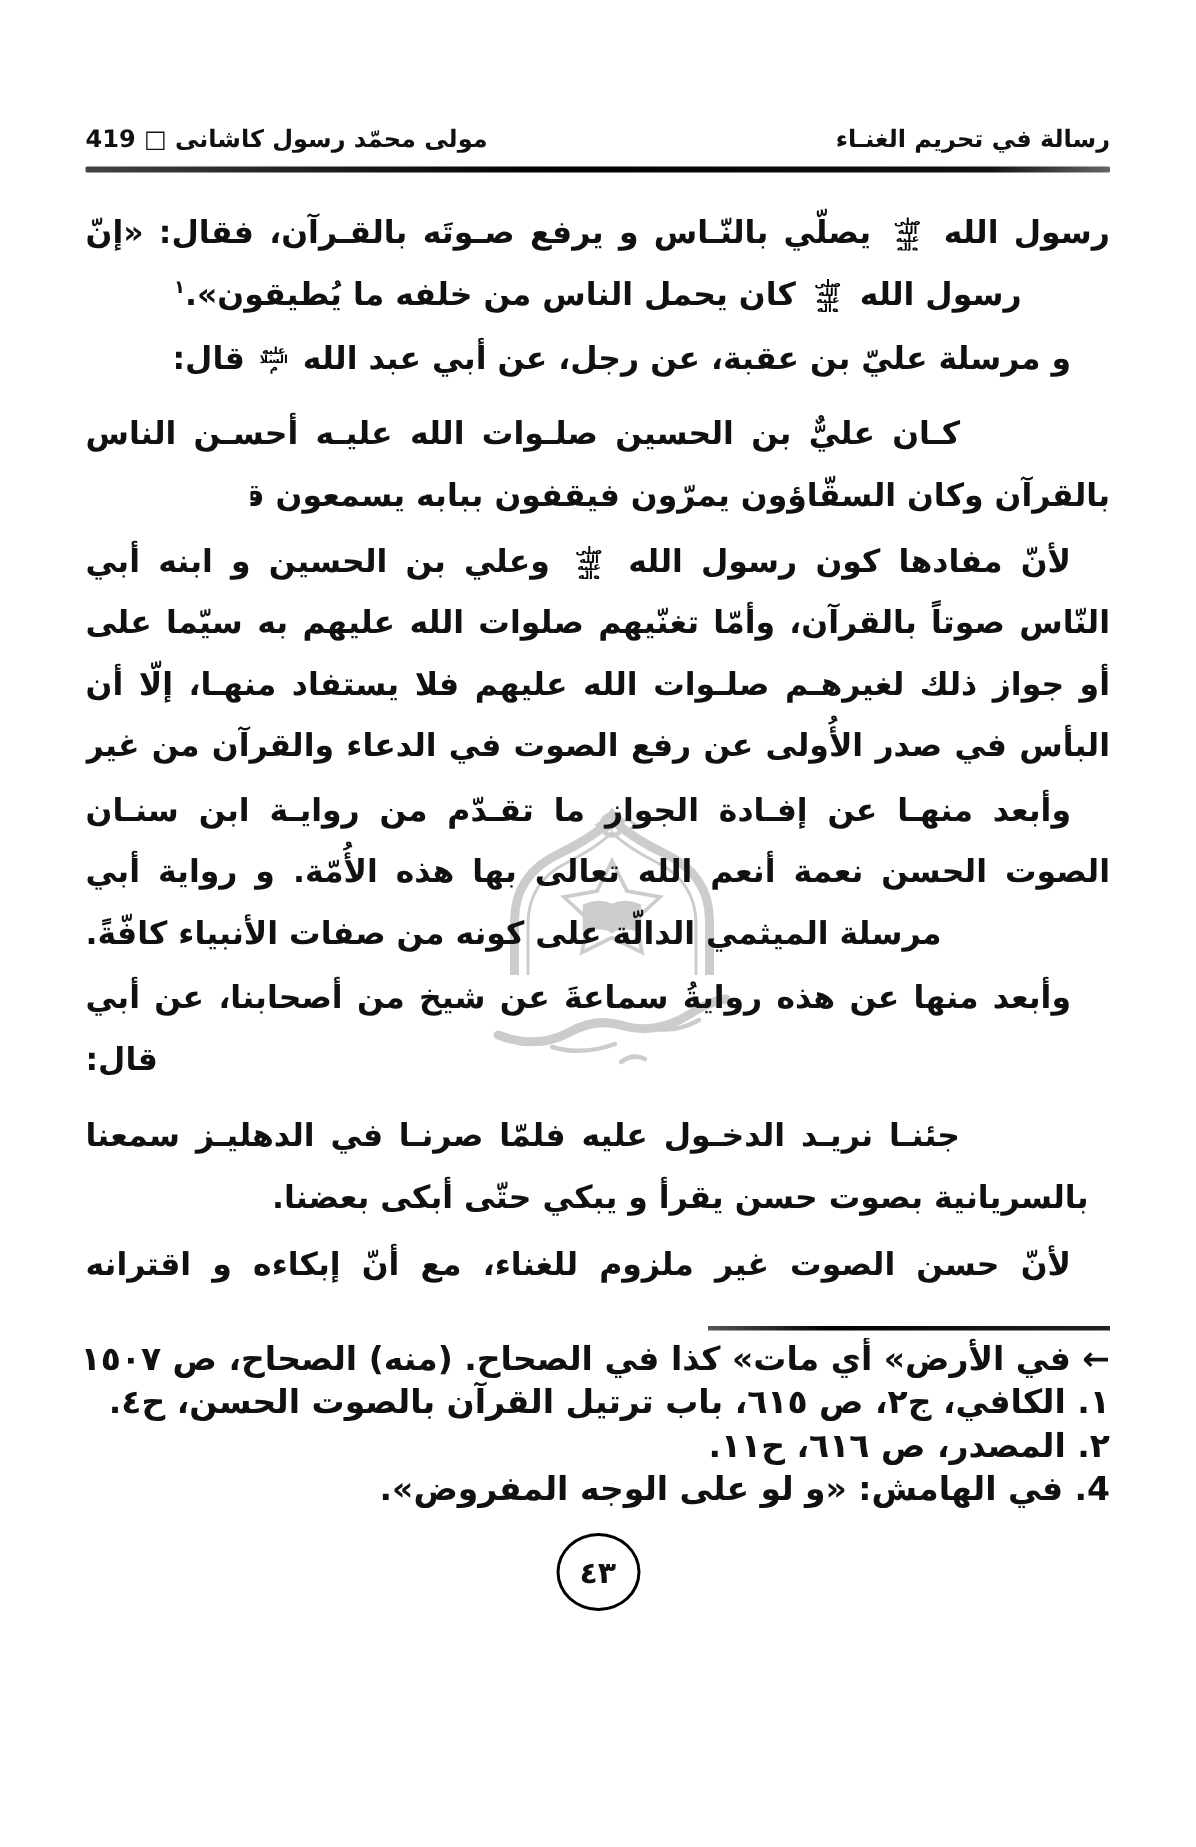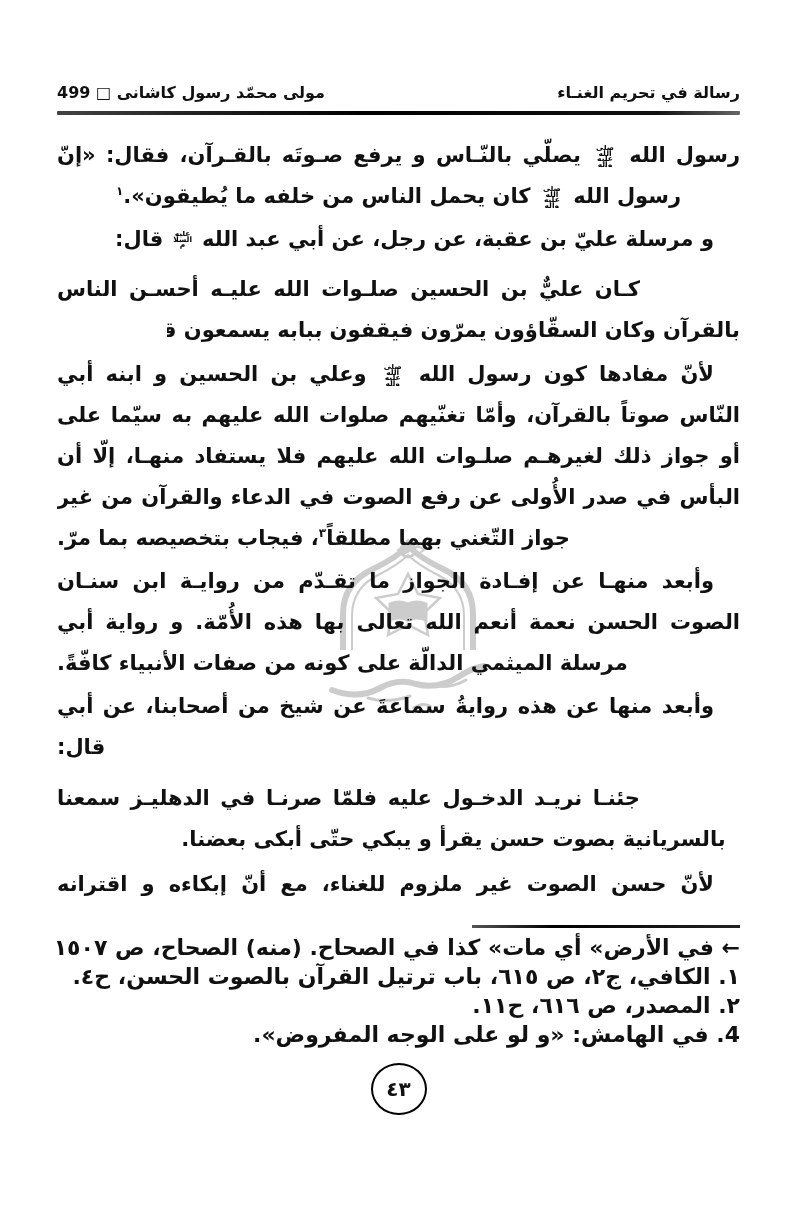--- a/index.html
+++ b/index.html
@@ -154,35 +154,34 @@
       <path d="M120 148 Q134 150 148 142" stroke-width="3"></path>
       <path d="M96 170 q8 -6 16 -2" stroke-width="3"></path>
     </g>
   </g>
 </svg>
 
 <div class="page">
 
   <div class="header">
     <div class="right-title">رسالة في تحريم الغنـاء</div>
-    <div class="left-title">مولى محمّد رسول كاشانى □ 499</div>
+    <div class="left-title">مولى محمّد رسول كاشانى □ 419</div>
   </div>
   <div class="rule"></div>
 
   <div class="body-text" id="body-lines">
       <div class="line j">رسول الله <span class="honorific pbuh">صلى الله عليه وآله وسلم</span> يصلّي بالنّـاس و يرفع صـوتَه بالقـرآن، فقال: «إنّ</div>
       <div class="line c">رسول الله <span class="honorific pbuh">صلى الله عليه وآله وسلم</span> كان يحمل الناس من خلفه ما يُطيقون».<sup class="fn">١</sup></div>
       <div class="line r ind mt6">و مرسلة عليّ بن عقبة، عن رجل، عن أبي عبد الله <span class="honorific as">عليه السلام</span> قال:</div>
       <div class="line qj mt9">كـان عليٌّ بن الحسين صلـوات الله عليـه أحسـن الناس صـوتـاً</div>
       <div class="line cl">بالقرآن وكان السقّاؤون يمرّون فيقفون ببابه يسمعون قراءته.</div>
       <div class="line j ind mt3">لأنّ مفادها كون رسول الله <span class="honorific pbuh">صلى الله عليه وآله وسلم</span> وعلي بن الحسين و ابنه أبي جعفر  أحسن</div>
       <div class="line j">النّاس صوتاً بالقرآن، وأمّا تغنّيهم صلوات الله عليهم به سيّما على الوجه المفروض،</div>
       <div class="line j">أو جواز ذلك لغيرهـم صلـوات الله عليهم فلا يستفاد منهـا، إلّا أن يقال: إنّ نفي</div>
       <div class="line j">البأس في صدر الأُولى عن رفع الصوت في الدعاء والقرآن من غير استفصال يفيد</div>
-      <div class="line l">جواز التّغني بهما مطلقاً<sup class="fn">٣</sup>، فيجاب بتخصيصه بما مرّ.</div>
       <div class="line j ind mt6">وأبعد منهـا عن إفـادة الجواز ما تقـدّم من روايـة ابن سنـان المفيدة لكـون</div>
       <div class="line j">الصوت الحسن نعمة أنعم الله تعالى بها هذه الأُمّة. و رواية أبي بصير المادحة له. و</div>
       <div class="line l">مرسلة الميثمي الدالّة على كونه من صفات الأنبياء كافّةً.</div>
       <div class="line j ind mt6">وأبعد منها عن هذه روايةُ سماعةَ عن شيخ من أصحابنا، عن أبي جعفر </div>
       <div class="line l">قال:</div>
       <div class="line qj mt10">جئنـا نريـد الدخـول عليه فلمّا صرنـا في الدهليـز سمعنا قـراءة</div>
       <div class="line cl">بالسريانية بصوت حسن يقرأ و يبكي حتّى أبكى بعضنا.</div>
       <div class="line j ind mt4">لأنّ حسن الصوت غير ملزوم للغناء، مع أنّ إبكاءه و اقترانه بالبكاء دليلان</div>
     </div>
 

